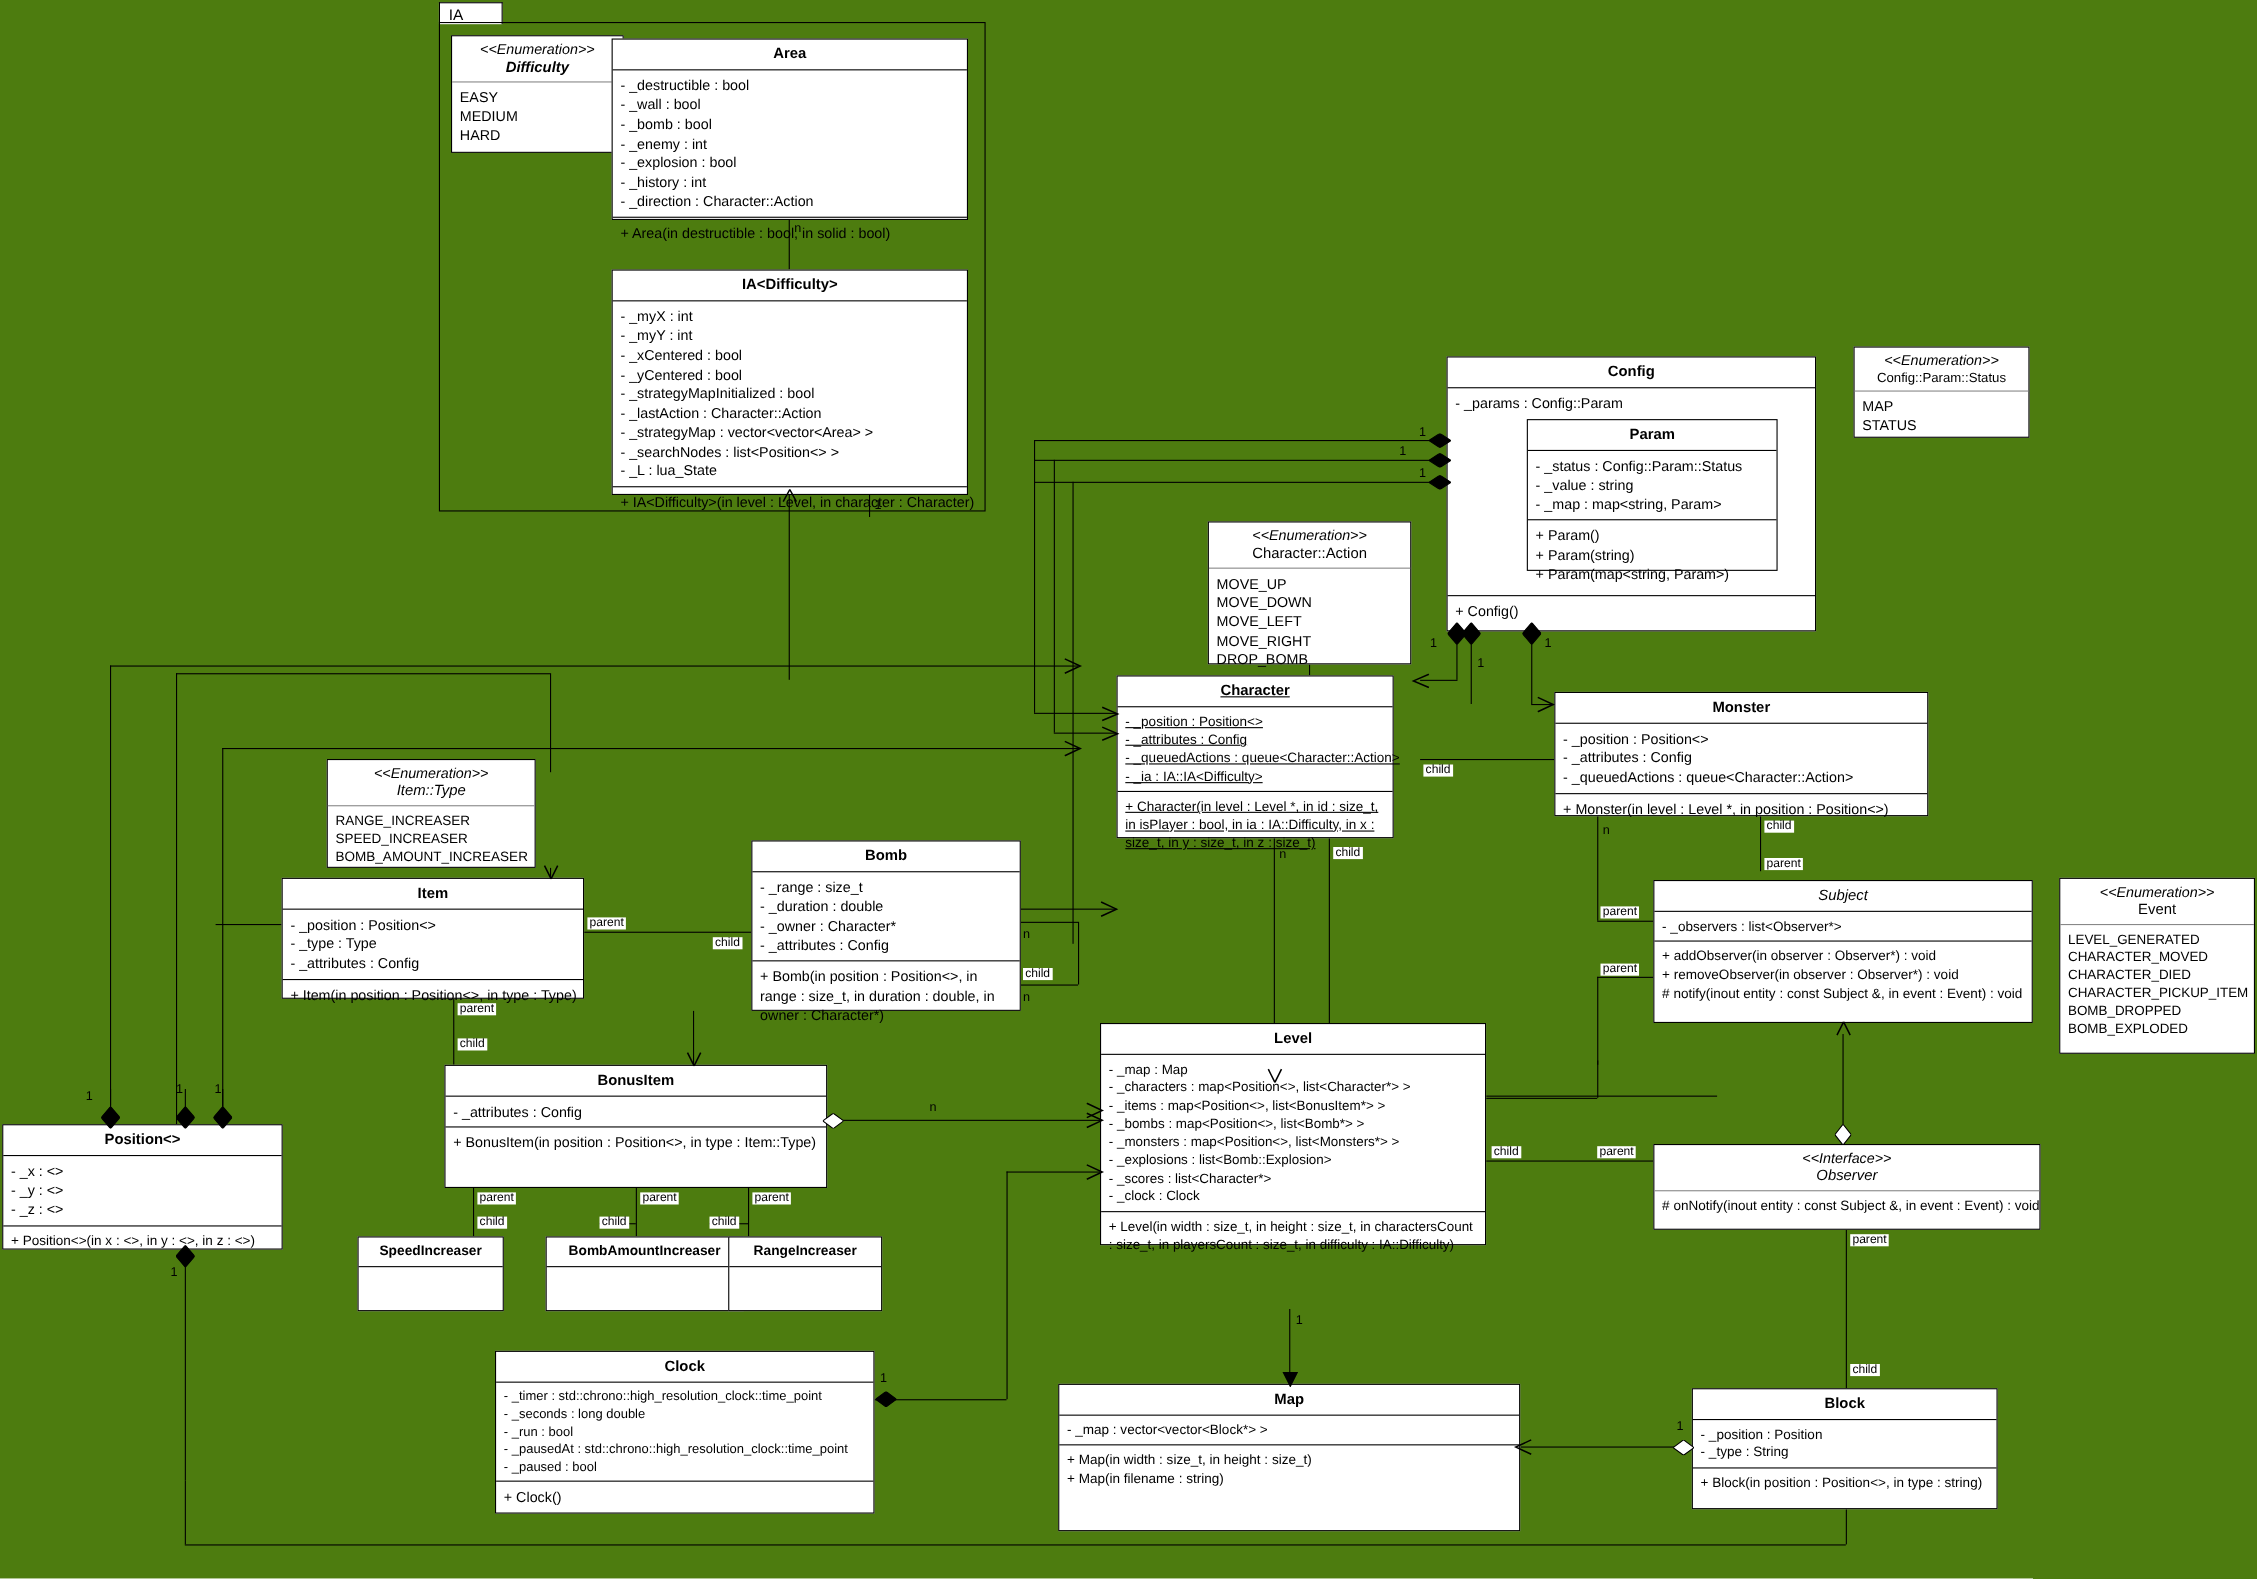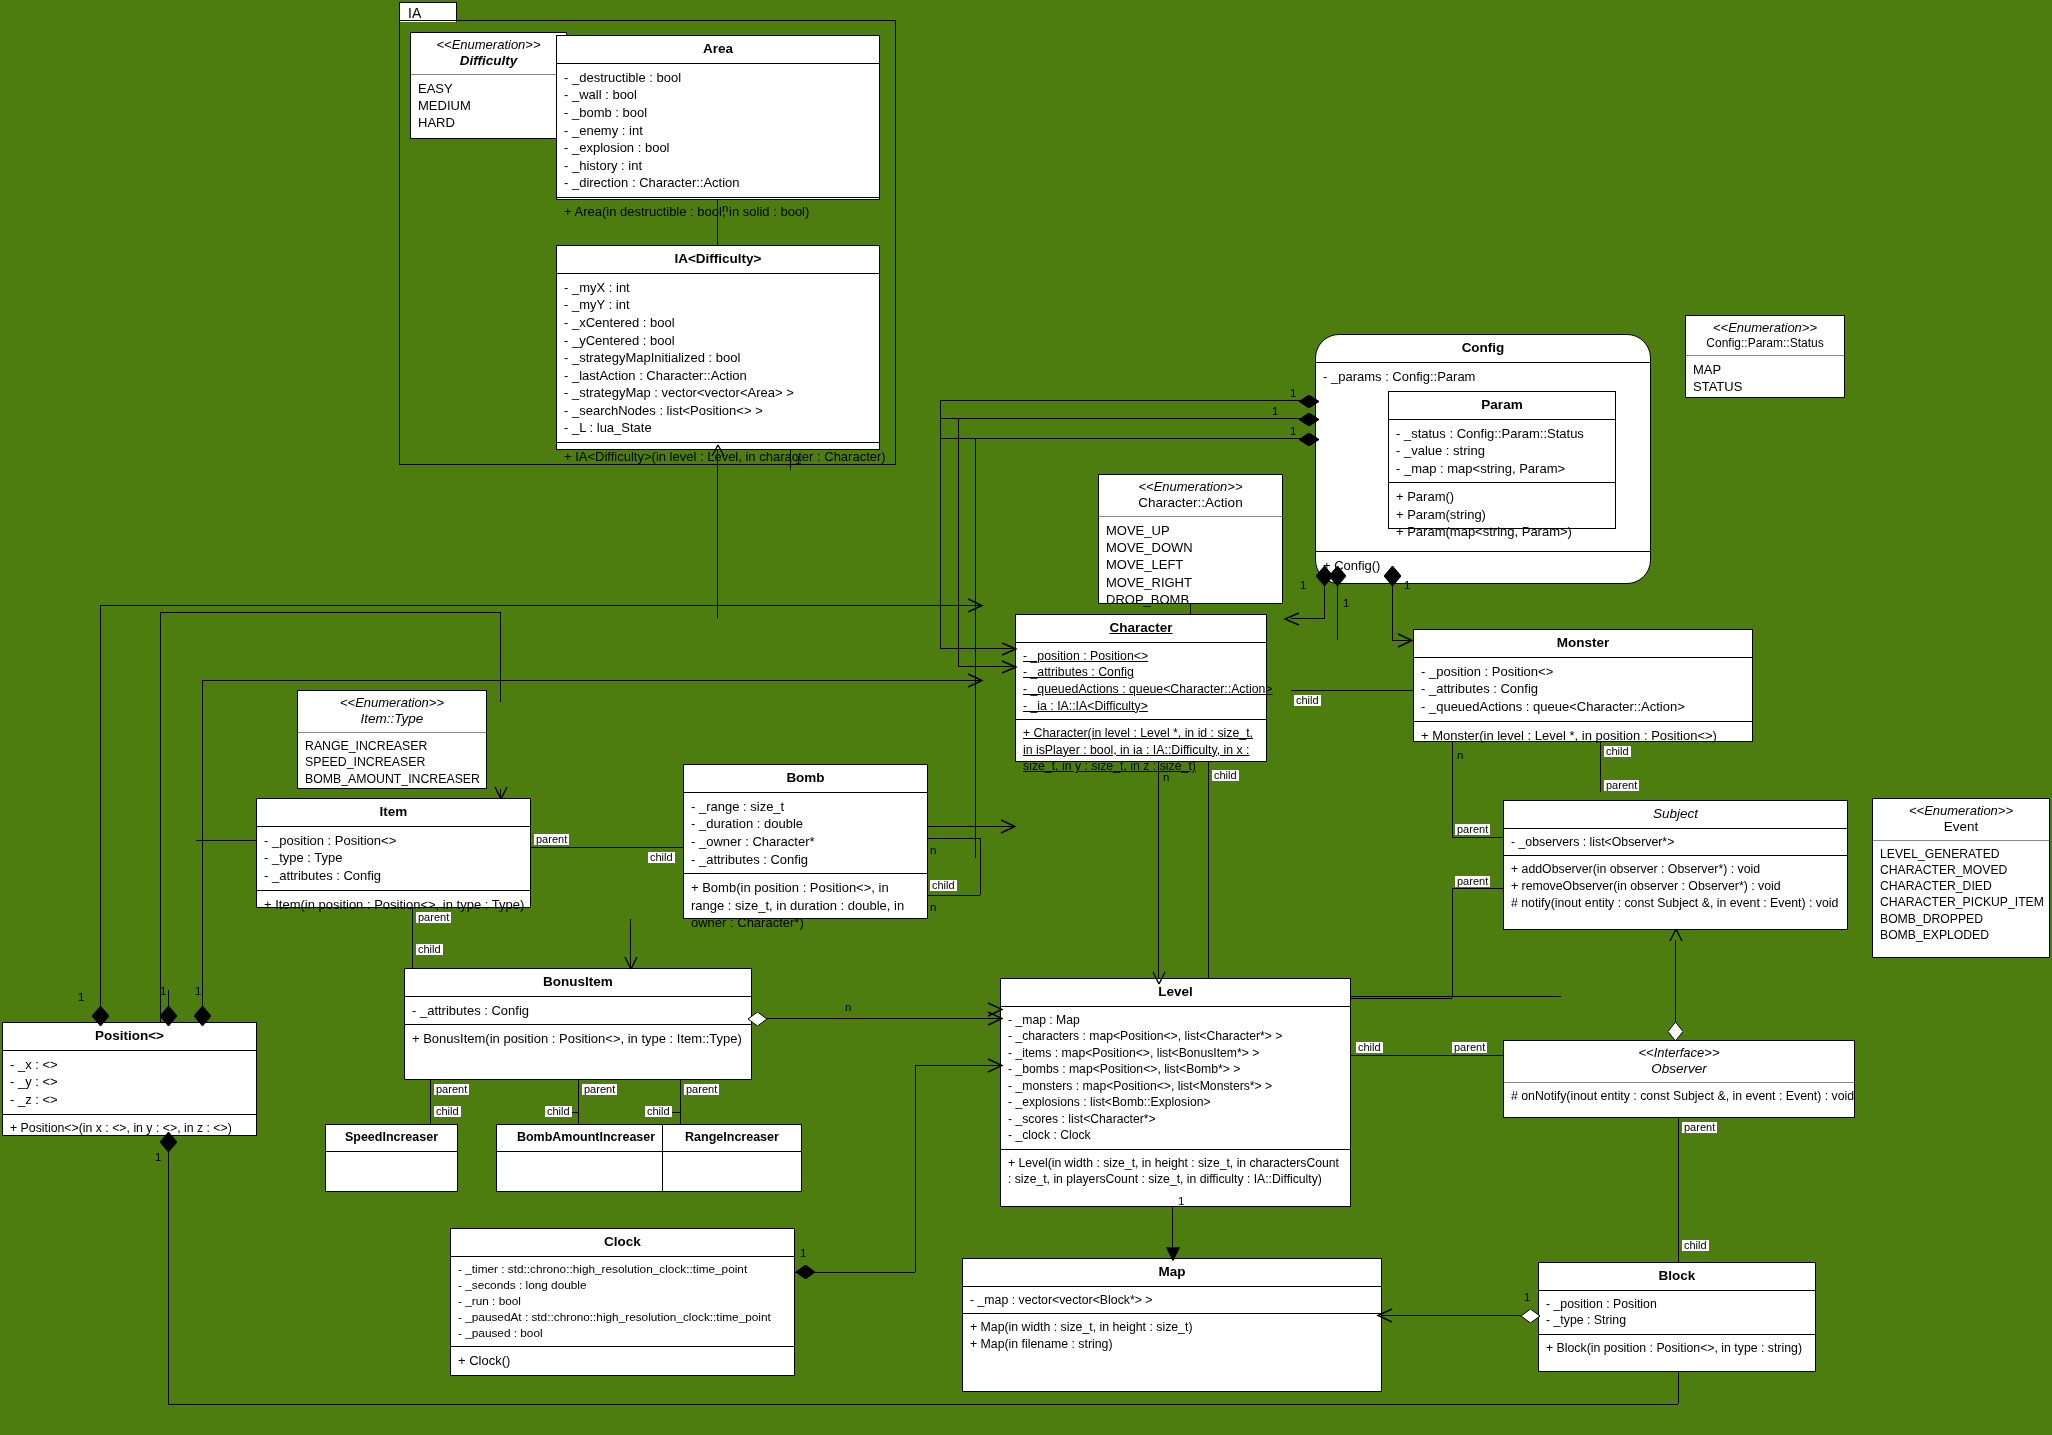--- a/index.html
+++ b/index.html
@@ -132,21 +132,21 @@
       <div class="ln">- _lastAction : Character::Action</div>
       <div class="ln">- _strategyMap : vector&lt;vector&lt;Area&gt; &gt;</div>
       <div class="ln">- _searchNodes : list&lt;Position&lt;&gt; &gt;</div>
       <div class="ln">- _L : lua_State</div>
     </div>
     <div class="sec grow noborder">
       <div class="ln">+ IA&lt;Difficulty&gt;(in level : Level, in character : Character)</div>
     </div>
   </div>
 
-  <div class="cls" style="left:1315px;top:334px;width:336px;height:250px;border-radius:24px;">
+  <div class="cls" style="left:1315px;top:324px;width:336px;height:250px;">
     <div class="hdr">
       <span class="nm">Config</span>
     </div>
     <div class="sec" style="height:178px;position:relative;">
       <div class="ln">- _params : Config::Param</div>
 
       <div class="cls inner" style="left:72px;top:28px;width:228px;height:138px;">
         <div class="hdr">
           <span class="nm">Param</span>
         </div>
@@ -302,21 +302,21 @@
     <div class="sec">
       <div class="ln">- _x : &lt;&gt;</div>
       <div class="ln">- _y : &lt;&gt;</div>
       <div class="ln">- _z : &lt;&gt;</div>
     </div>
     <div class="sec grow noborder">
       <div class="ln" style="font-size:12.3px;">+ Position&lt;&gt;(in x : &lt;&gt;, in y : &lt;&gt;, in z : &lt;&gt;)</div>
     </div>
   </div>
 
-  <div class="cls" style="left:1000px;top:978px;width:351px;height:229px;">
+  <div class="cls" style="left:1000px;top:930px;width:351px;height:202px;">
     <div class="hdr">
       <span class="nm">Level</span>
     </div>
     <div class="sec">
       <div class="ln" style="font-size:12.2px;">- _map : Map</div>
       <div class="ln" style="font-size:12.2px;">- _characters : map&lt;Position&lt;&gt;, list&lt;Character*&gt; &gt;</div>
       <div class="ln" style="font-size:12.2px;">- _items : map&lt;Position&lt;&gt;, list&lt;BonusItem*&gt; &gt;</div>
       <div class="ln" style="font-size:12.2px;">- _bombs : map&lt;Position&lt;&gt;, list&lt;Bomb*&gt; &gt;</div>
       <div class="ln" style="font-size:12.2px;">- _monsters : map&lt;Position&lt;&gt;, list&lt;Monsters*&gt; &gt;</div>
       <div class="ln" style="font-size:12.2px;">- _explosions : list&lt;Bomb::Explosion&gt;</div>

